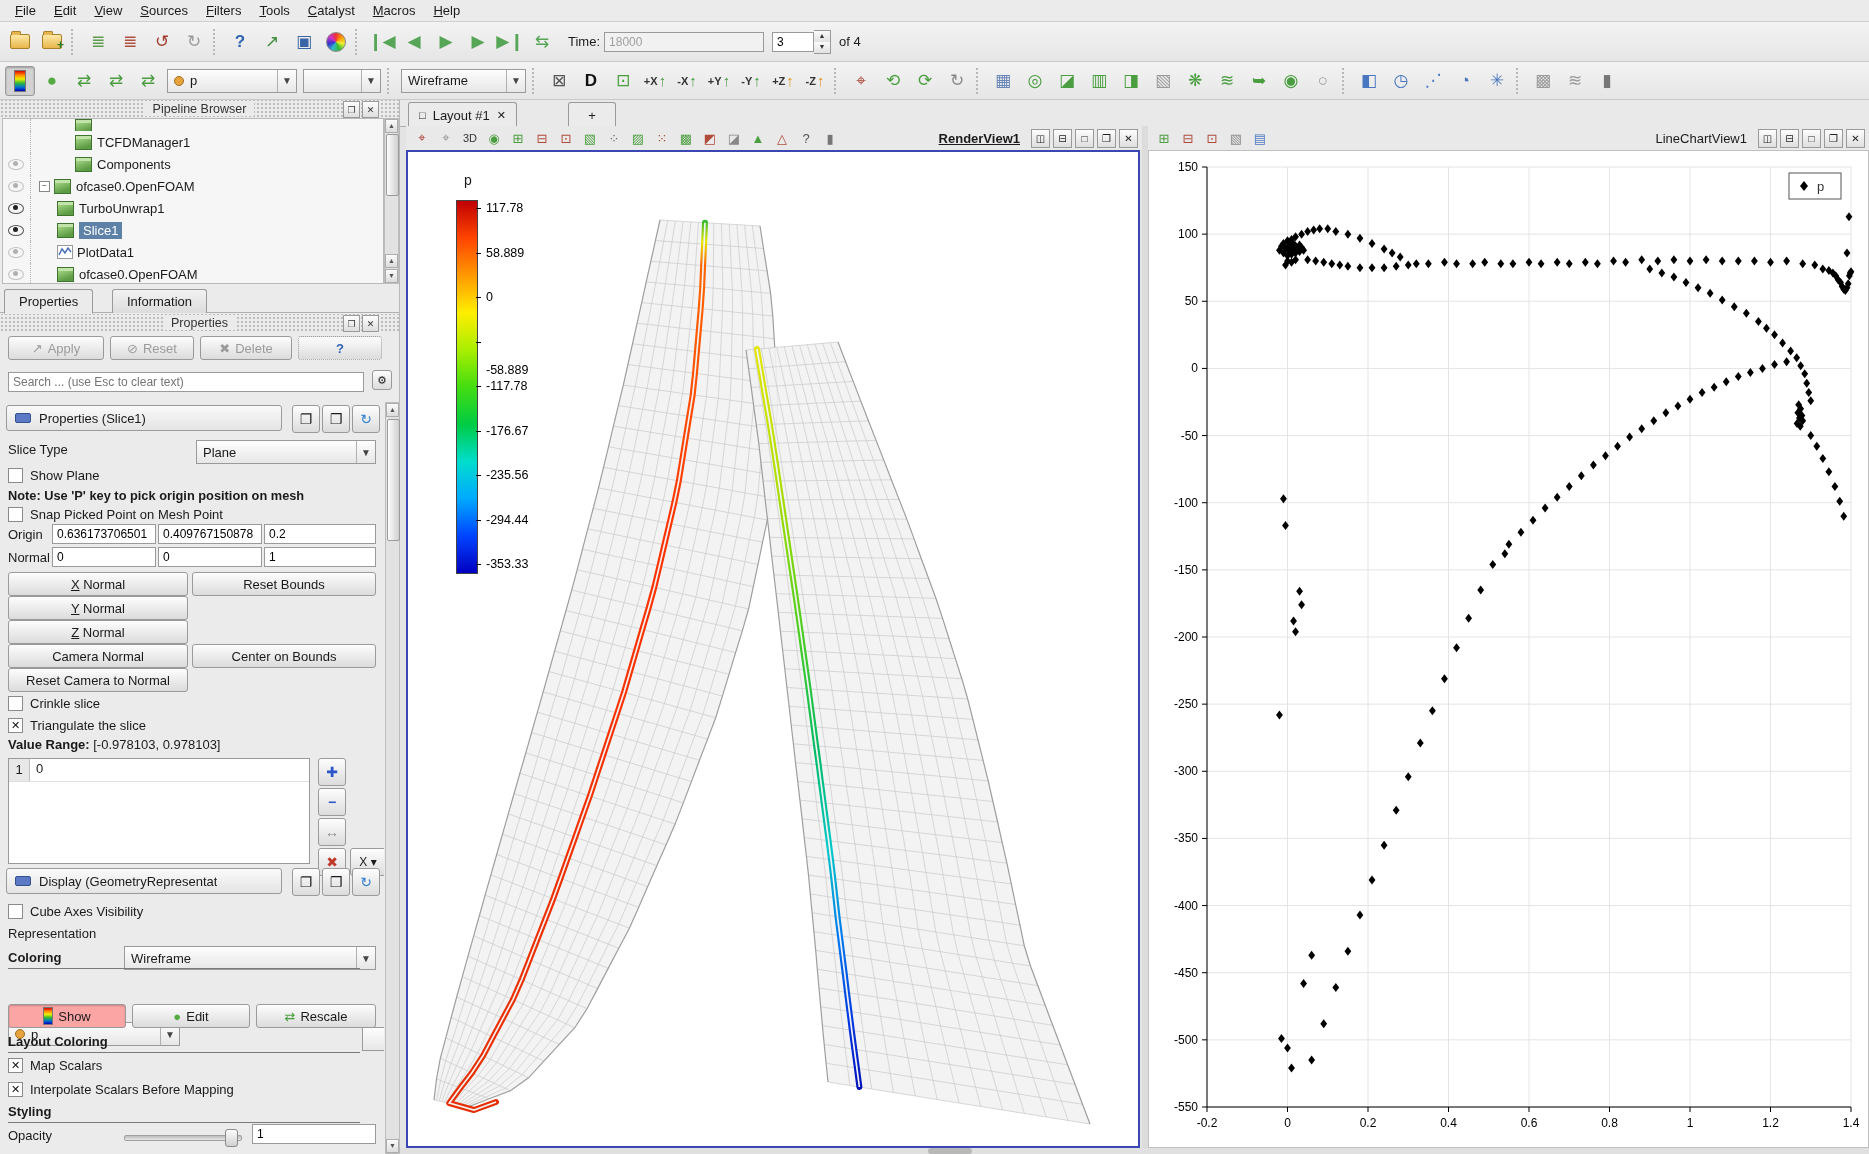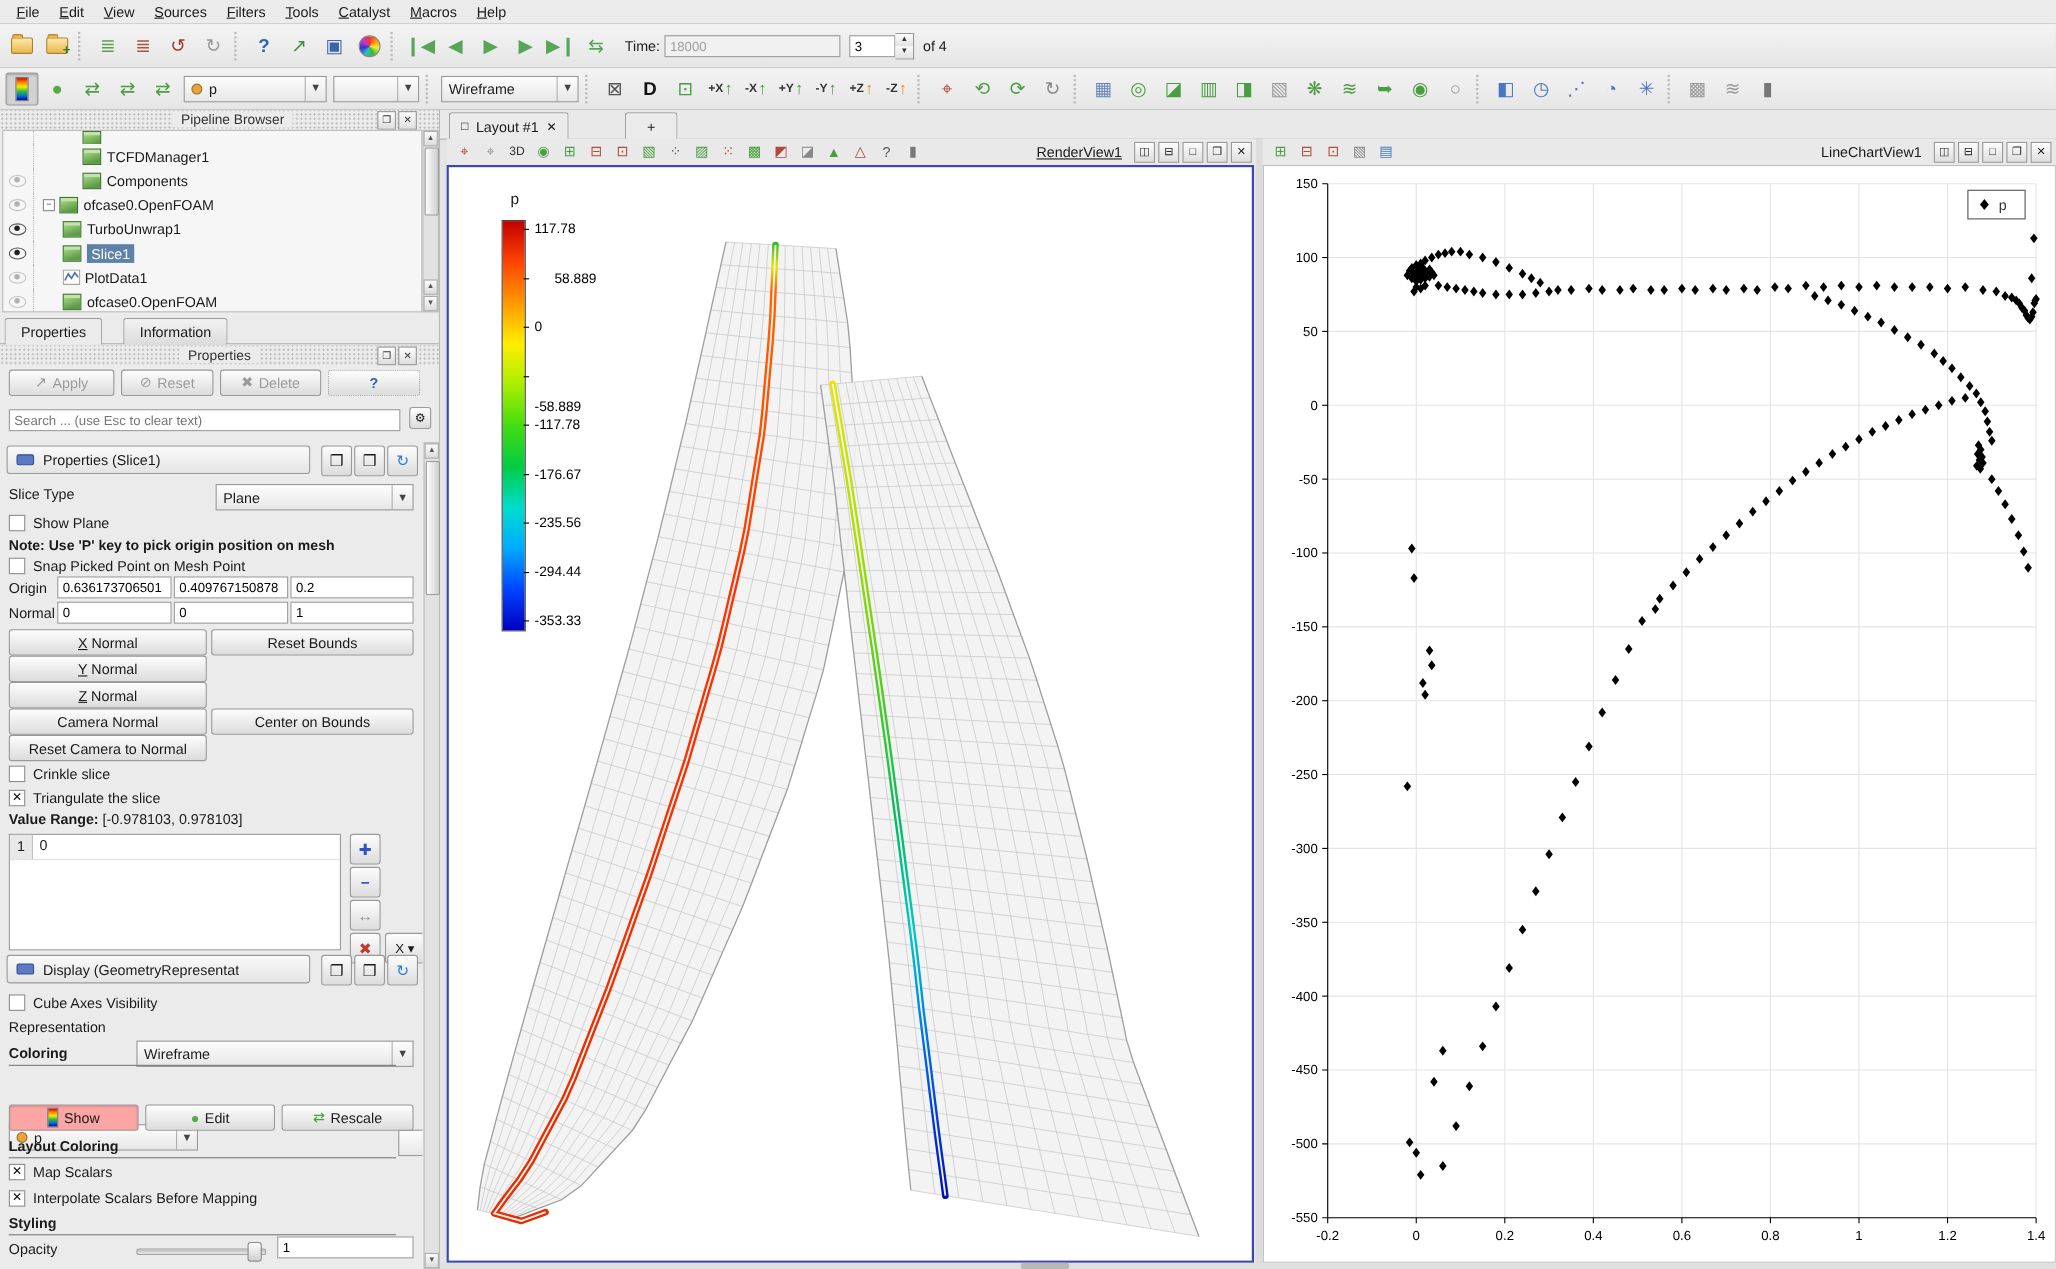--- a/index.html
+++ b/index.html
@@ -97,21 +97,21 @@
   
   #mainarea{left:400px;top:100px;width:1469px;height:1054px;background:#e4e4e4;}
   #tabbar{position:absolute;left:0;top:0;width:100%;height:26px;border-bottom:1px solid #adadad;background:#e9e9e9;}
   .vtab{position:absolute;top:2px;height:24px;border:1px solid #9a9a9a;border-bottom:none;border-radius:3px 3px 0 0;
         background:#ebebeb;display:flex;align-items:center;padding:0 10px;gap:7px;}
   .viewtitle{position:absolute;height:24px;display:flex;align-items:center;background:#e9e9e9;width:100%;box-sizing:border-box;padding:0 4px;}
   .vbtns{display:flex;margin-left:8px;}
   .vbtns span{width:17px;height:17px;border:1px solid #9a9a9a;background:linear-gradient(#fdfdfd,#dedede);
       font-size:10px;display:flex;align-items:center;justify-content:center;margin-left:3px;color:#222;}
   .viewname{margin-left:auto;font-size:13px;}
-  .viewname.active{font-weight:normal;text-decoration:underline;}
+  .viewname.active{font-weight:bold;text-decoration:underline;}
   .vicon{width:20px;height:20px;display:inline-flex;align-items:center;justify-content:center;
       font-size:13px;margin:0 1px;border:1px solid transparent;border-radius:2px;color:#444;}
   #rvcontent{position:absolute;border:2px solid #3a46b4;background:#fff;overflow:hidden;}
   #chcontent{position:absolute;border:1px solid #c0c0c0;background:#fff;overflow:hidden;}
   
   #legendbar{position:absolute;border:1px solid #444;}
   .legend-label{position:absolute;font-size:12.5px;font-family:"Liberation Sans",sans-serif;color:#000;}
   .legend-tick{position:absolute;width:5px;height:1px;background:#000;}
 </style>
 </head>
@@ -249,21 +249,21 @@
         <span class="tbtn" style="color: rgb(74, 120, 192);">✳</span>
         <span class="tsep"></span>
         <span class="tbtn" style="color: rgb(154, 154, 154);">▩</span>
         <span class="tbtn" style="color: rgb(154, 154, 154);">≋</span>
         <span class="tbtn" style="color: rgb(119, 119, 119);">▮</span>
       </span>
   </div>
 
   <div id="leftpanel" class="abs">
 
-    <div class="docktitle" style="top:0;padding-left:12px;">
+    <div class="docktitle" style="top:0;">
       <span class="cap">Pipeline Browser</span>
     </div>
     <div class="dockbtns" style="top:1px;right:20px;" id="pipedockbtns">
         <span>❐</span>
         <span>✕</span>
       </div>
 
     <div id="tree" class="abs">
         <div class="trow" style="height: 12px; overflow: hidden; align-items: flex-start;">
           <span class="eye" style="margin: 0px 6px 0px 5px; visibility: hidden;"></span>
@@ -703,21 +703,21 @@
           <path d="M349.0 197.0 L352.2 215.9 L355.4 234.7 L358.6 253.5 L361.8 272.4 L364.8 291.2 L367.7 310.1 L370.5 328.9 L373.3 347.8 L376.1 366.7 L378.9 385.6 L381.7 404.5 L384.5 423.4 L387.3 442.2 L390.0 461.2 L392.7 480.1 L395.3 499.0 L398.0 517.9 L400.6 536.9 L403.1 555.8 L405.6 574.8 L408.1 593.8 L410.7 612.8 L413.1 631.7 L415.6 650.7 L418.1 669.7 L420.6 688.7 L423.0 707.7 L425.3 726.7 L427.4 745.7 L429.5 764.7 L431.9 783.7 L434.3 802.6 L436.7 821.5 L439.0 840.5 L441.4 859.4 L443.8 878.3 L446.3 897.2 L448.9 916.1 L451.4 935.0" stroke="url(#gR)" stroke-width="6" fill="none" stroke-linejoin="round" stroke-linecap="round"></path>
           <path d="M349.0 197.0 L352.2 215.9 L355.4 234.7 L358.6 253.5 L361.8 272.4 L364.8 291.2 L367.7 310.1 L370.5 328.9 L373.3 347.8 L376.1 366.7 L378.9 385.6 L381.7 404.5 L384.5 423.4 L387.3 442.2 L390.0 461.2 L392.7 480.1 L395.3 499.0 L398.0 517.9 L400.6 536.9 L403.1 555.8 L405.6 574.8 L408.1 593.8 L410.7 612.8 L413.1 631.7 L415.6 650.7 L418.1 669.7 L420.6 688.7 L423.0 707.7 L425.3 726.7 L427.4 745.7 L429.5 764.7 L431.9 783.7 L434.3 802.6 L436.7 821.5 L439.0 840.5 L441.4 859.4 L443.8 878.3 L446.3 897.2 L448.9 916.1 L451.4 935.0" stroke="#f2f2f2" stroke-width="1.7" fill="none"></path>
         </svg>
       
       <div class="abs" style="left:56px;top:20px;font-size:14px;">p</div>
       <div id="legendbar" style="left: 48px; top: 48px; width: 20px; height: 372px; background: linear-gradient(rgb(192, 0, 0), rgb(255, 68, 0), rgb(255, 153, 0), rgb(255, 238, 0), rgb(170, 238, 0), rgb(68, 221, 17), rgb(0, 204, 68), rgb(0, 221, 204), rgb(0, 170, 255), rgb(0, 68, 255), rgb(0, 0, 192));"></div>
       <div id="legendlabels">
           <div class="legend-tick" style="left: 68px; top: 56px;"></div>
           <div class="legend-label" style="left: 78px; top: 49px;">117.78</div>
           <div class="legend-tick" style="left: 68px; top: 100.5px;"></div>
-          <div class="legend-label" style="left: 96px; top: 93.5px;">58.889</div>
+          <div class="legend-label" style="left: 78px; top: 93.5px;">58.889</div>
           <div class="legend-tick" style="left: 68px; top: 145px;"></div>
           <div class="legend-label" style="left: 78px; top: 138px;">0</div>
           <div class="legend-tick" style="left: 68px; top: 189.5px;"></div>
           <div class="legend-label" style="left: 78px; top: 182.5px; margin-top: 28px;">-58.889</div>
           <div class="legend-tick" style="left: 68px; top: 234px;"></div>
           <div class="legend-label" style="left: 78px; top: 227px;">-117.78</div>
           <div class="legend-tick" style="left: 68px; top: 278.5px;"></div>
           <div class="legend-label" style="left: 78px; top: 271.5px;">-176.67</div>
           <div class="legend-tick" style="left: 68px; top: 323px;"></div>
           <div class="legend-label" style="left: 78px; top: 316px;">-235.56</div>

